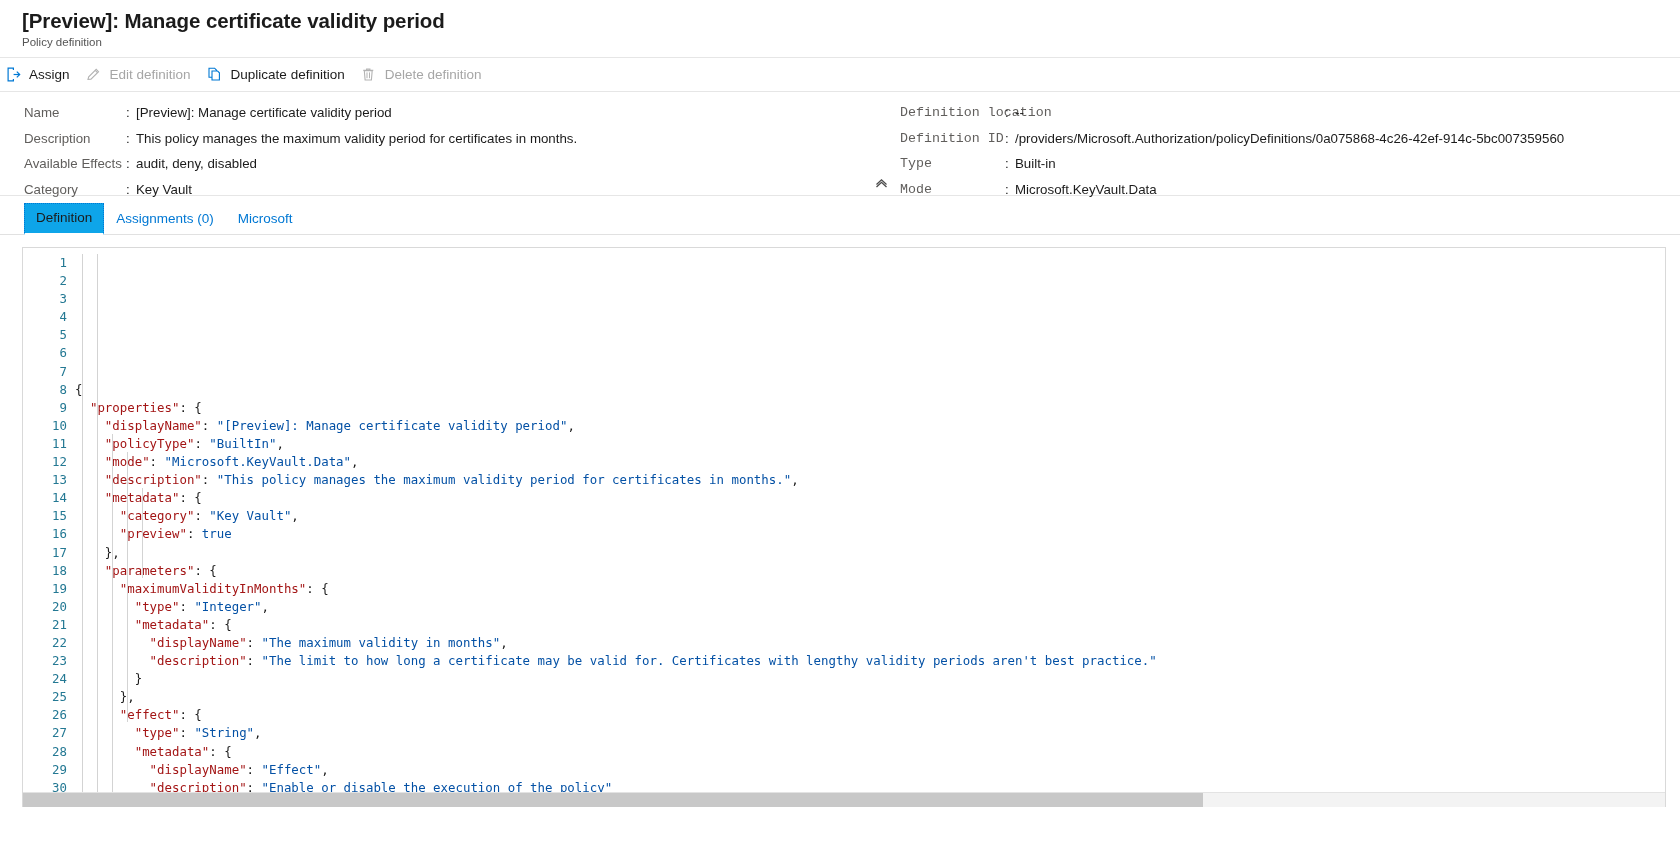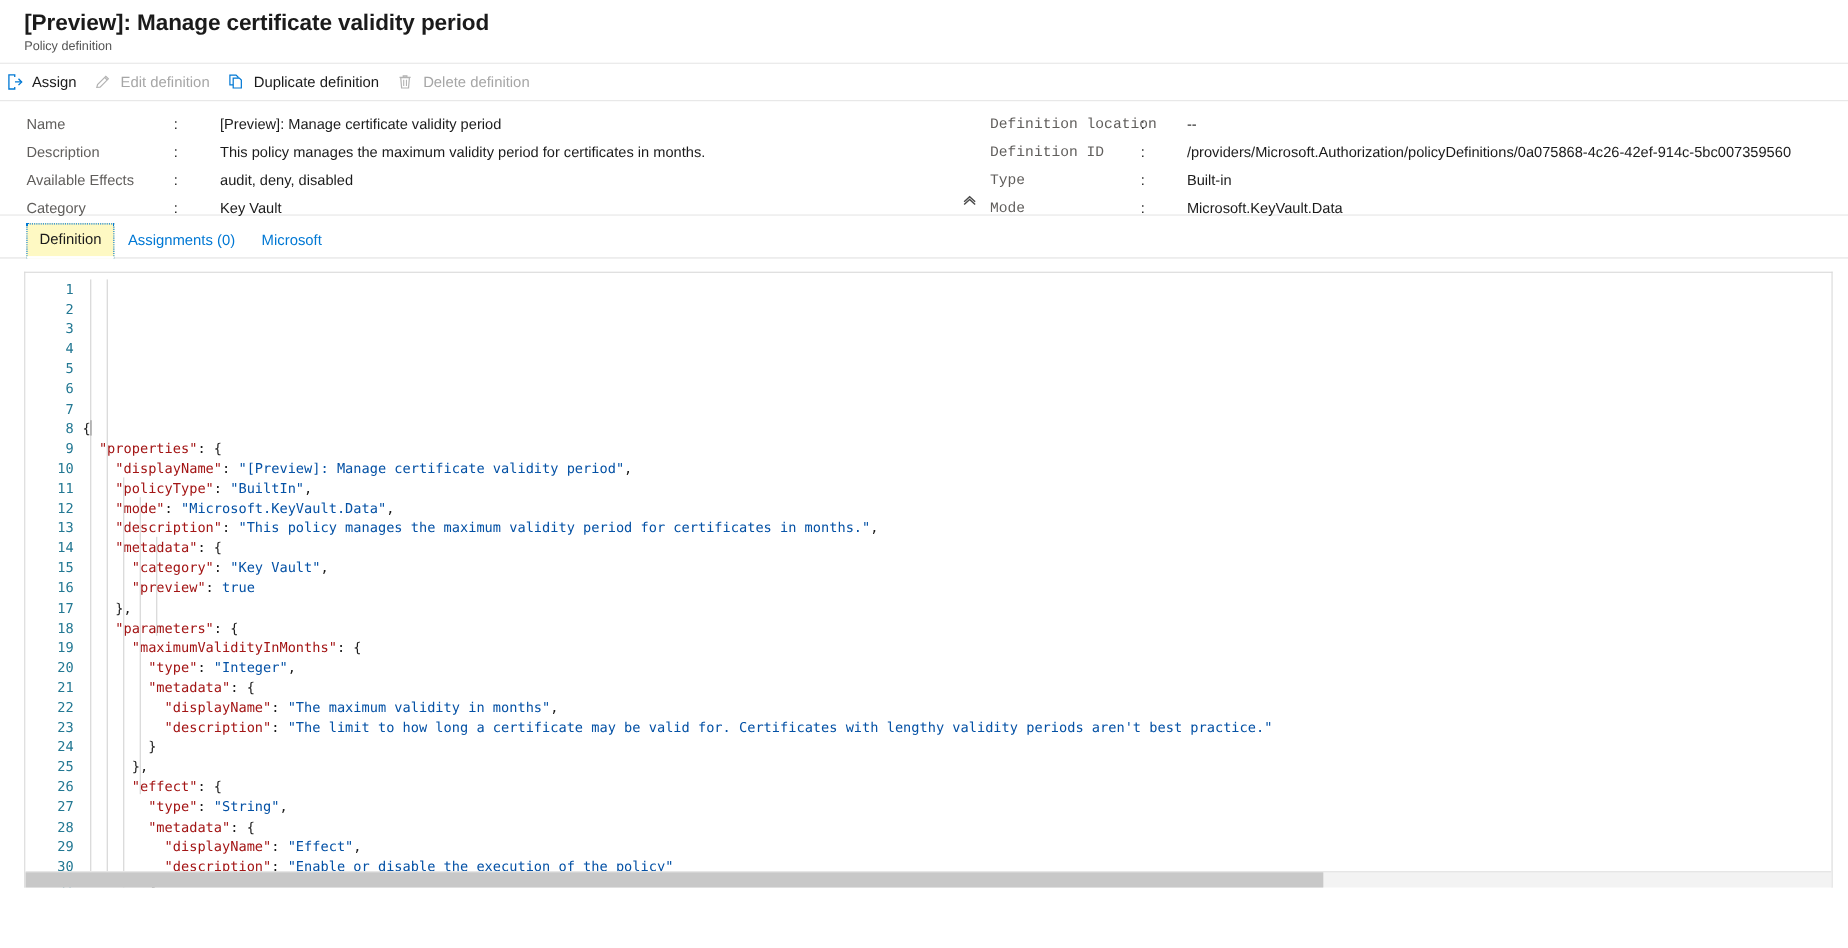--- a/index.html
+++ b/index.html
@@ -87,21 +87,20 @@
   }
   .ess-col { }
   .ess-col.left  { width: 900px; padding-left: 24px; box-sizing: border-box; }
   .ess-col.right { width: 780px; padding-left: 0px; box-sizing: border-box; }
   .ess-row {
     display: flex;
     height: 25.5px;
     align-items: flex-start;
     font-size: 13.3px;
     line-height: 19px;
-    gap: 32px;
   }
   .ess-key {
     color: #605e5c;
     flex: none;
     white-space: nowrap;
   }
   .left .ess-key  { width: 102px; }
   .right .ess-key { width: 105px; font-family: Liberation Mono, monospace; }
   .ess-colon {
     color: #1b1b1b;
@@ -140,21 +139,21 @@
     cursor: pointer;
     white-space: nowrap;
     line-height: 18px;
     position: relative;
     top: 1px;
   }
   .tab.active {
     color: #1b1b1b;
     border: 1px dotted #0078d4;
     border-bottom: 2px solid #ffffff;
-    background: #fef9c3;
+    background: #0ea5e9;
     padding: 5px 11px 6px 11px;
   }
   .tab.active::after {
     content: "";
     position: absolute;
     left: 0; right: 0; bottom: -2px;
     height: 2px;
     background: #ffffff;
   }
 

